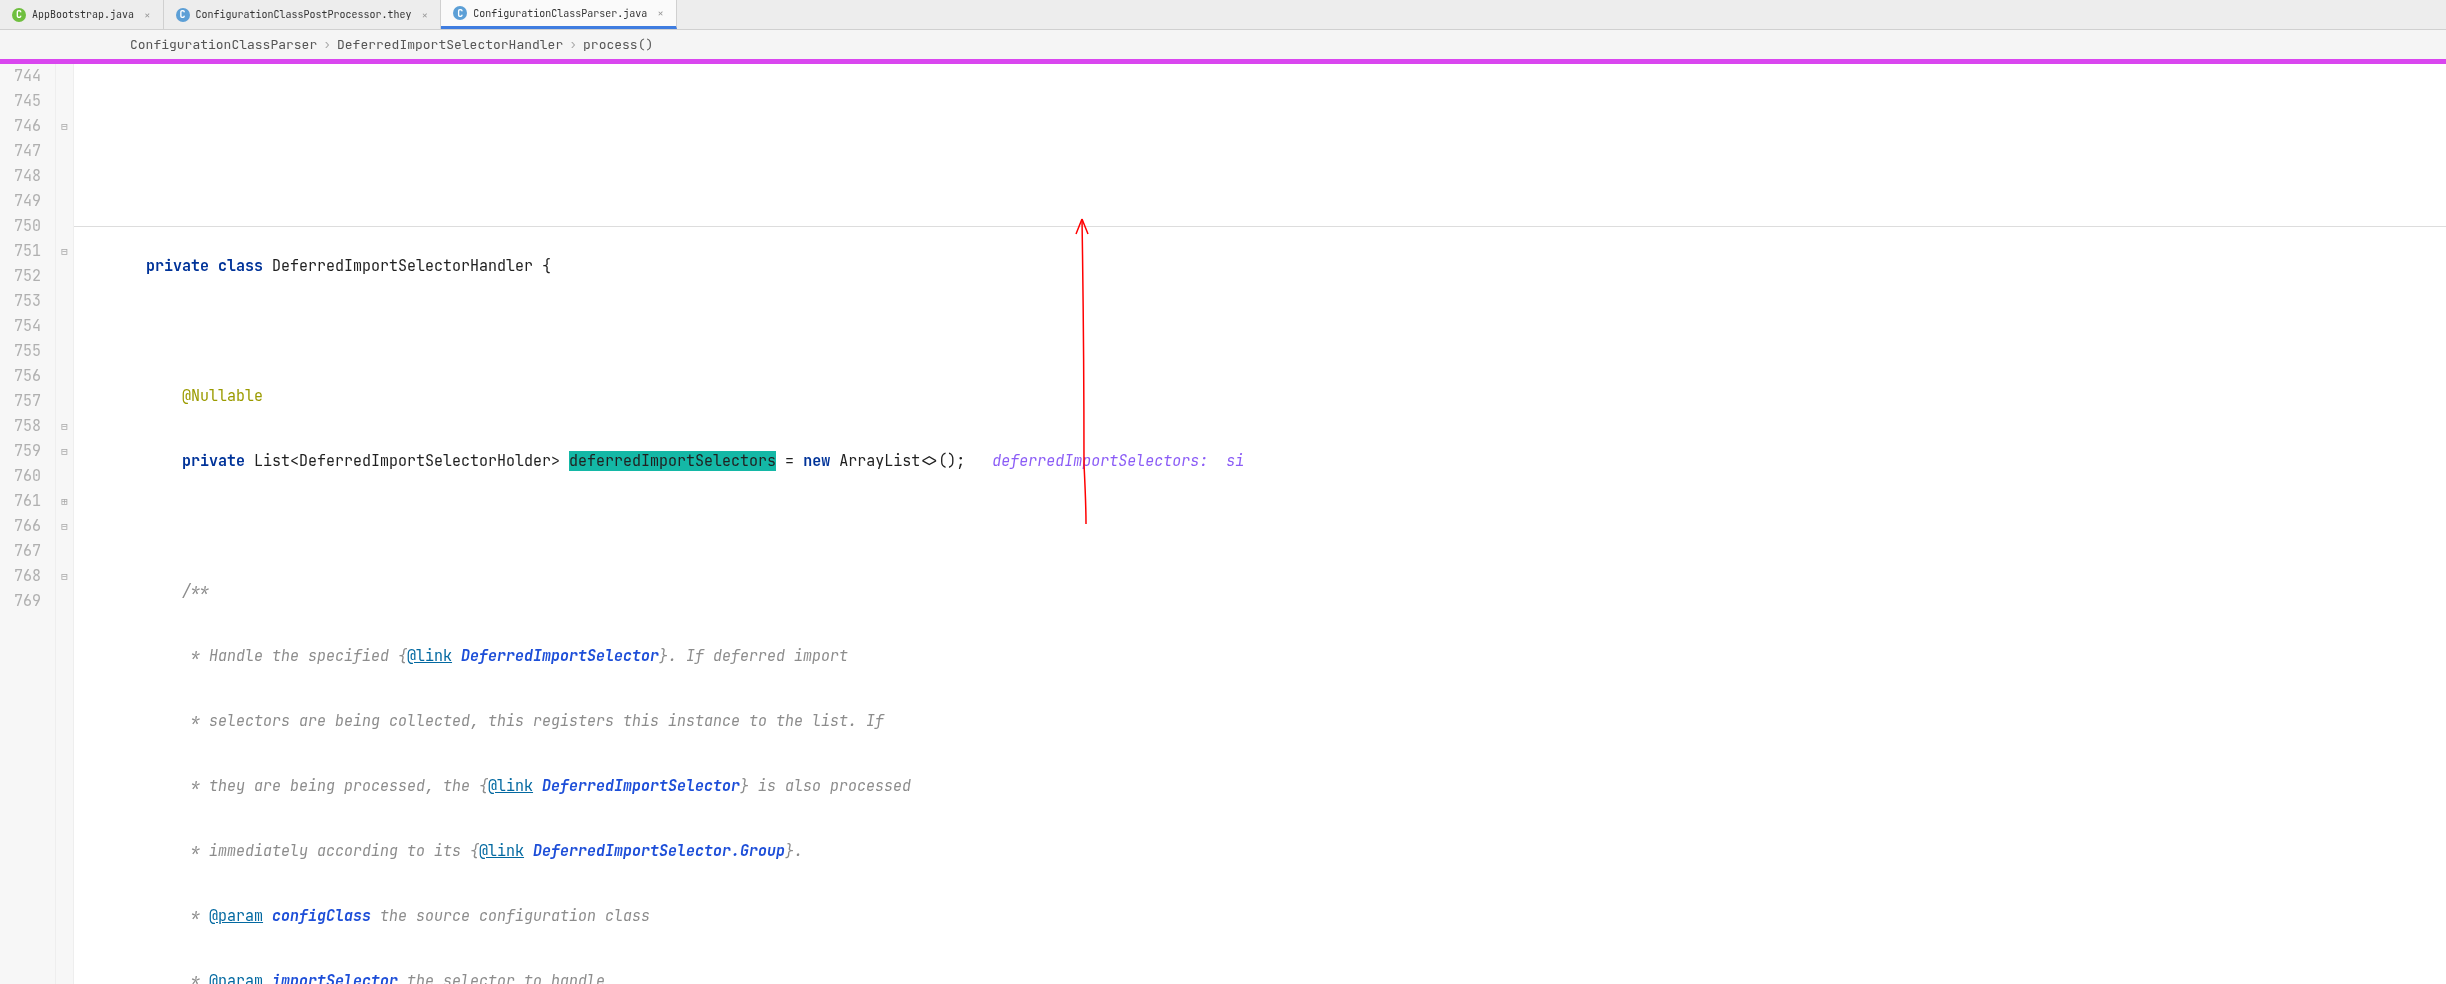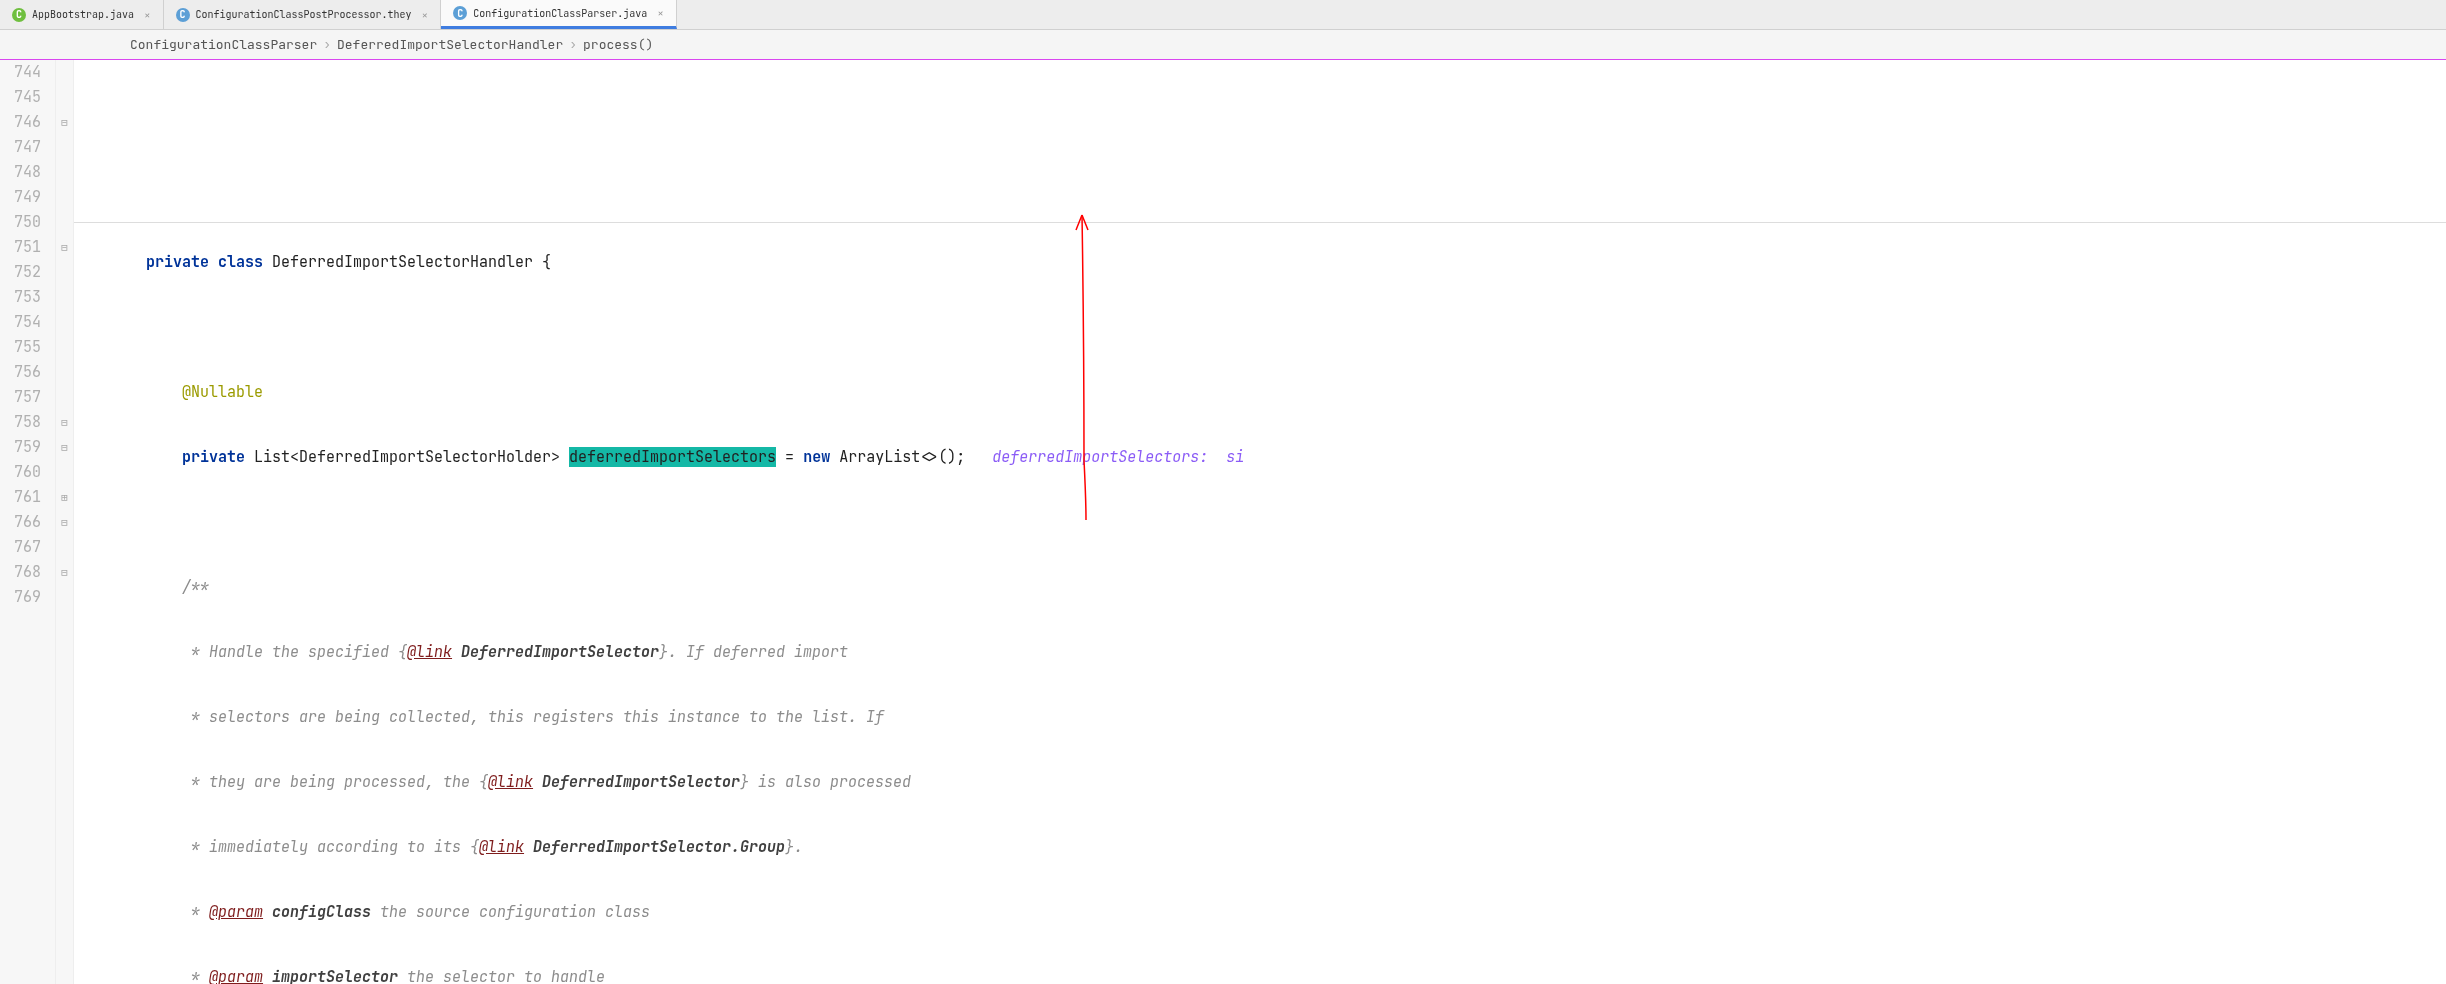--- a/index.html
+++ b/index.html
@@ -45,21 +45,21 @@
 .tab-icon.blue { background: #5c9fd6; }
 .tab-label { font-size: 10px; color: #333; }
 .tab-close { color: #999; font-size: 11px; margin-left: 4px; }
 
 .breadcrumb {
   display: flex;
   align-items: center;
   gap: 6px;
   padding: 6px 130px;
   background: #f5f5f5;
-  border-bottom: 1px solid #d946ef;
+  border-bottom: 5px solid #d946ef;
   color: #555;
   font-size: 13px;
 }
 .breadcrumb .sep { color: #aaa; }
 
 .editor {
   display: flex;
   background: #fff;
   font-family: "JetBrains Mono", Menlo, Consolas, monospace;
   font-size: 15px;
@@ -87,22 +87,22 @@
   overflow: hidden;
 }
 .line { height: 25px; line-height: 25px; position: relative; }
 .gutter .line { padding-right: 6px; height: 25px; line-height: 25px; }
 .fold-gutter .line { height: 25px; line-height: 25px; color: #aaa; text-align: center; font-size: 11px; }
 
 .kw { color: #003399; font-weight: bold; }
 .ann { color: #9b9b00; }
 .type { color: #212121; }
 .cmt { color: #8c8c8c; font-style: italic; }
-.cmt-tag { color: #7f1d1d; font-style: italic; text-decoration: underline; }
-.cmt-bold { color: #404040; font-weight: bold; font-style: italic; }
+.cmt-tag { color: #0369a1; text-decoration: underline; }
+.cmt-bold { color: #1d4ed8; font-weight: bold; font-style: italic; }
 .hl-pink { background: #14b8a6; }
 .inline-hint { color: #8b5cf6; font-style: italic; }
 
 .arrow-svg {
   position: absolute;
   pointer-events: none;
   z-index: 10;
 }
 .divider-line {
   position: absolute;

